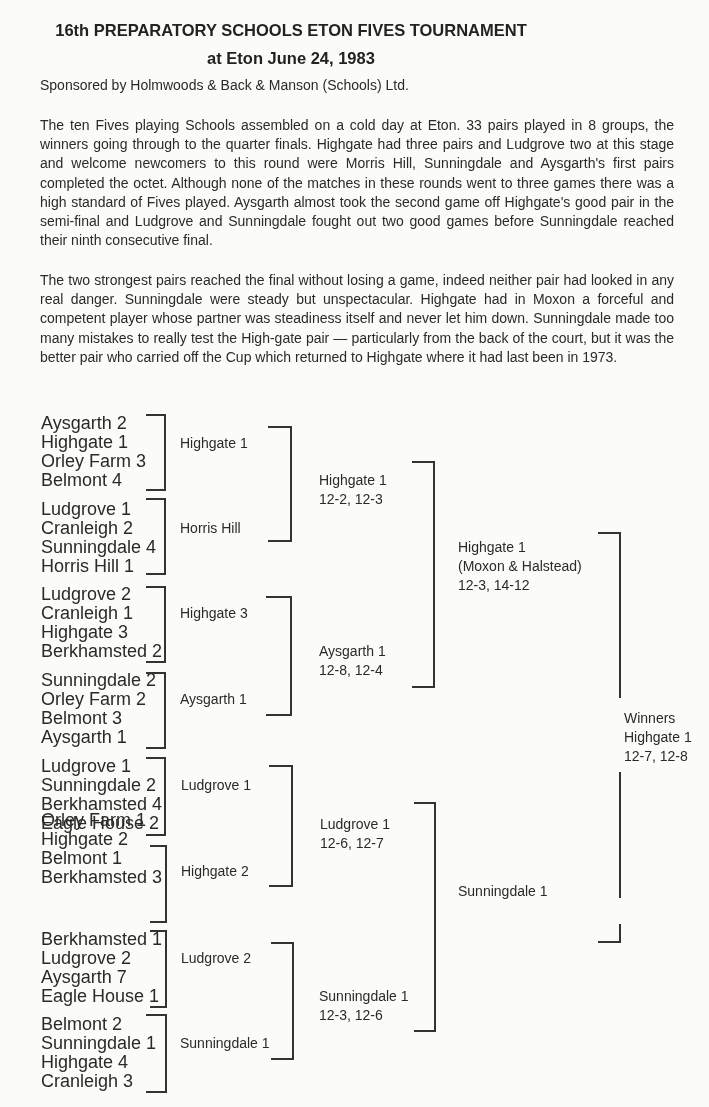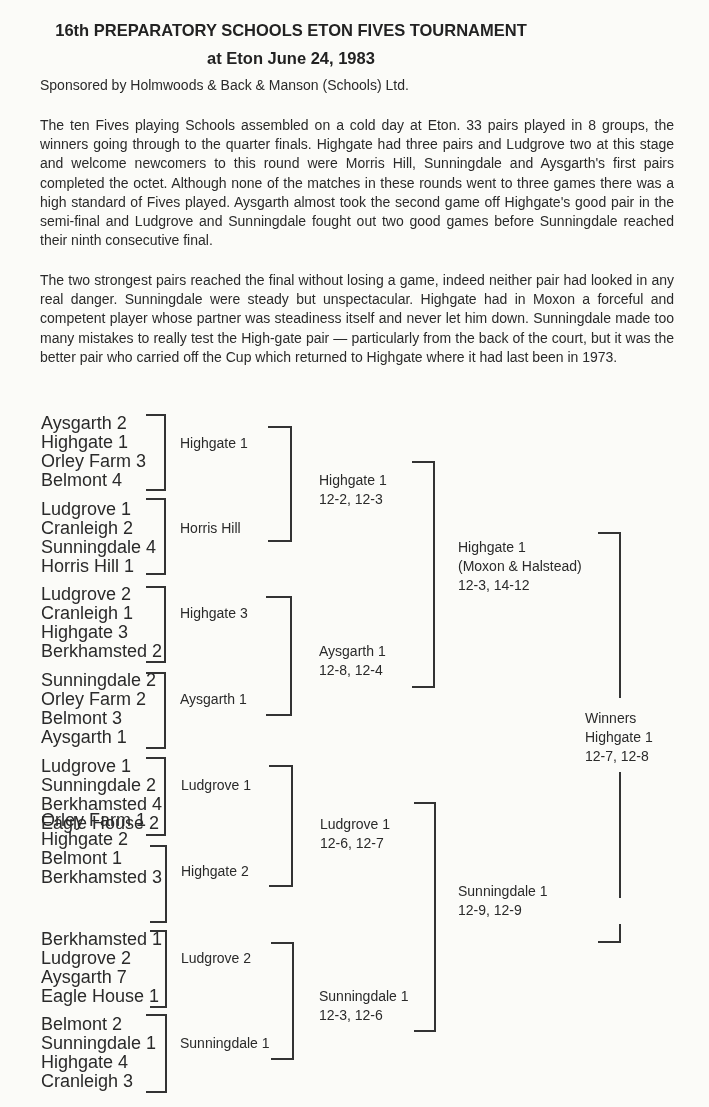--- a/index.html
+++ b/index.html
@@ -136,26 +136,25 @@
 <div class="br" style="left:412px; top:461px; width:23px; height:227px"></div>
 <div class="br" style="left:414px; top:802px; width:22px; height:230px"></div>
 
 <div class="bt" style="left:458px; top:538px">
   <div>Highgate 1</div>
   <div>(Moxon &amp; Halstead)</div>
   <div>12-3, 14-12</div>
 </div>
 <div class="bt" style="left:458px; top:882px">
   <div>Sunningdale 1</div>
-  <div>12-9, 12-9</div>
 </div>
 
 <div class="hline" style="left:598px; top:532px; width:23px"></div>
 <div class="vline" style="left:619px; top:532px; height:166px"></div>
 <div class="vline" style="left:619px; top:772px; height:126px"></div>
 <div class="vline" style="left:619px; top:924px; height:19px"></div>
 <div class="hline" style="left:598px; top:941px; width:23px"></div>
 
-<div class="bt" style="left:585px; top:709px">
+<div class="bt" style="left:624px; top:709px">
   <div>Winners</div>
   <div>Highgate 1</div>
   <div>12-7, 12-8</div>
 </div>
 
 </body></html>

